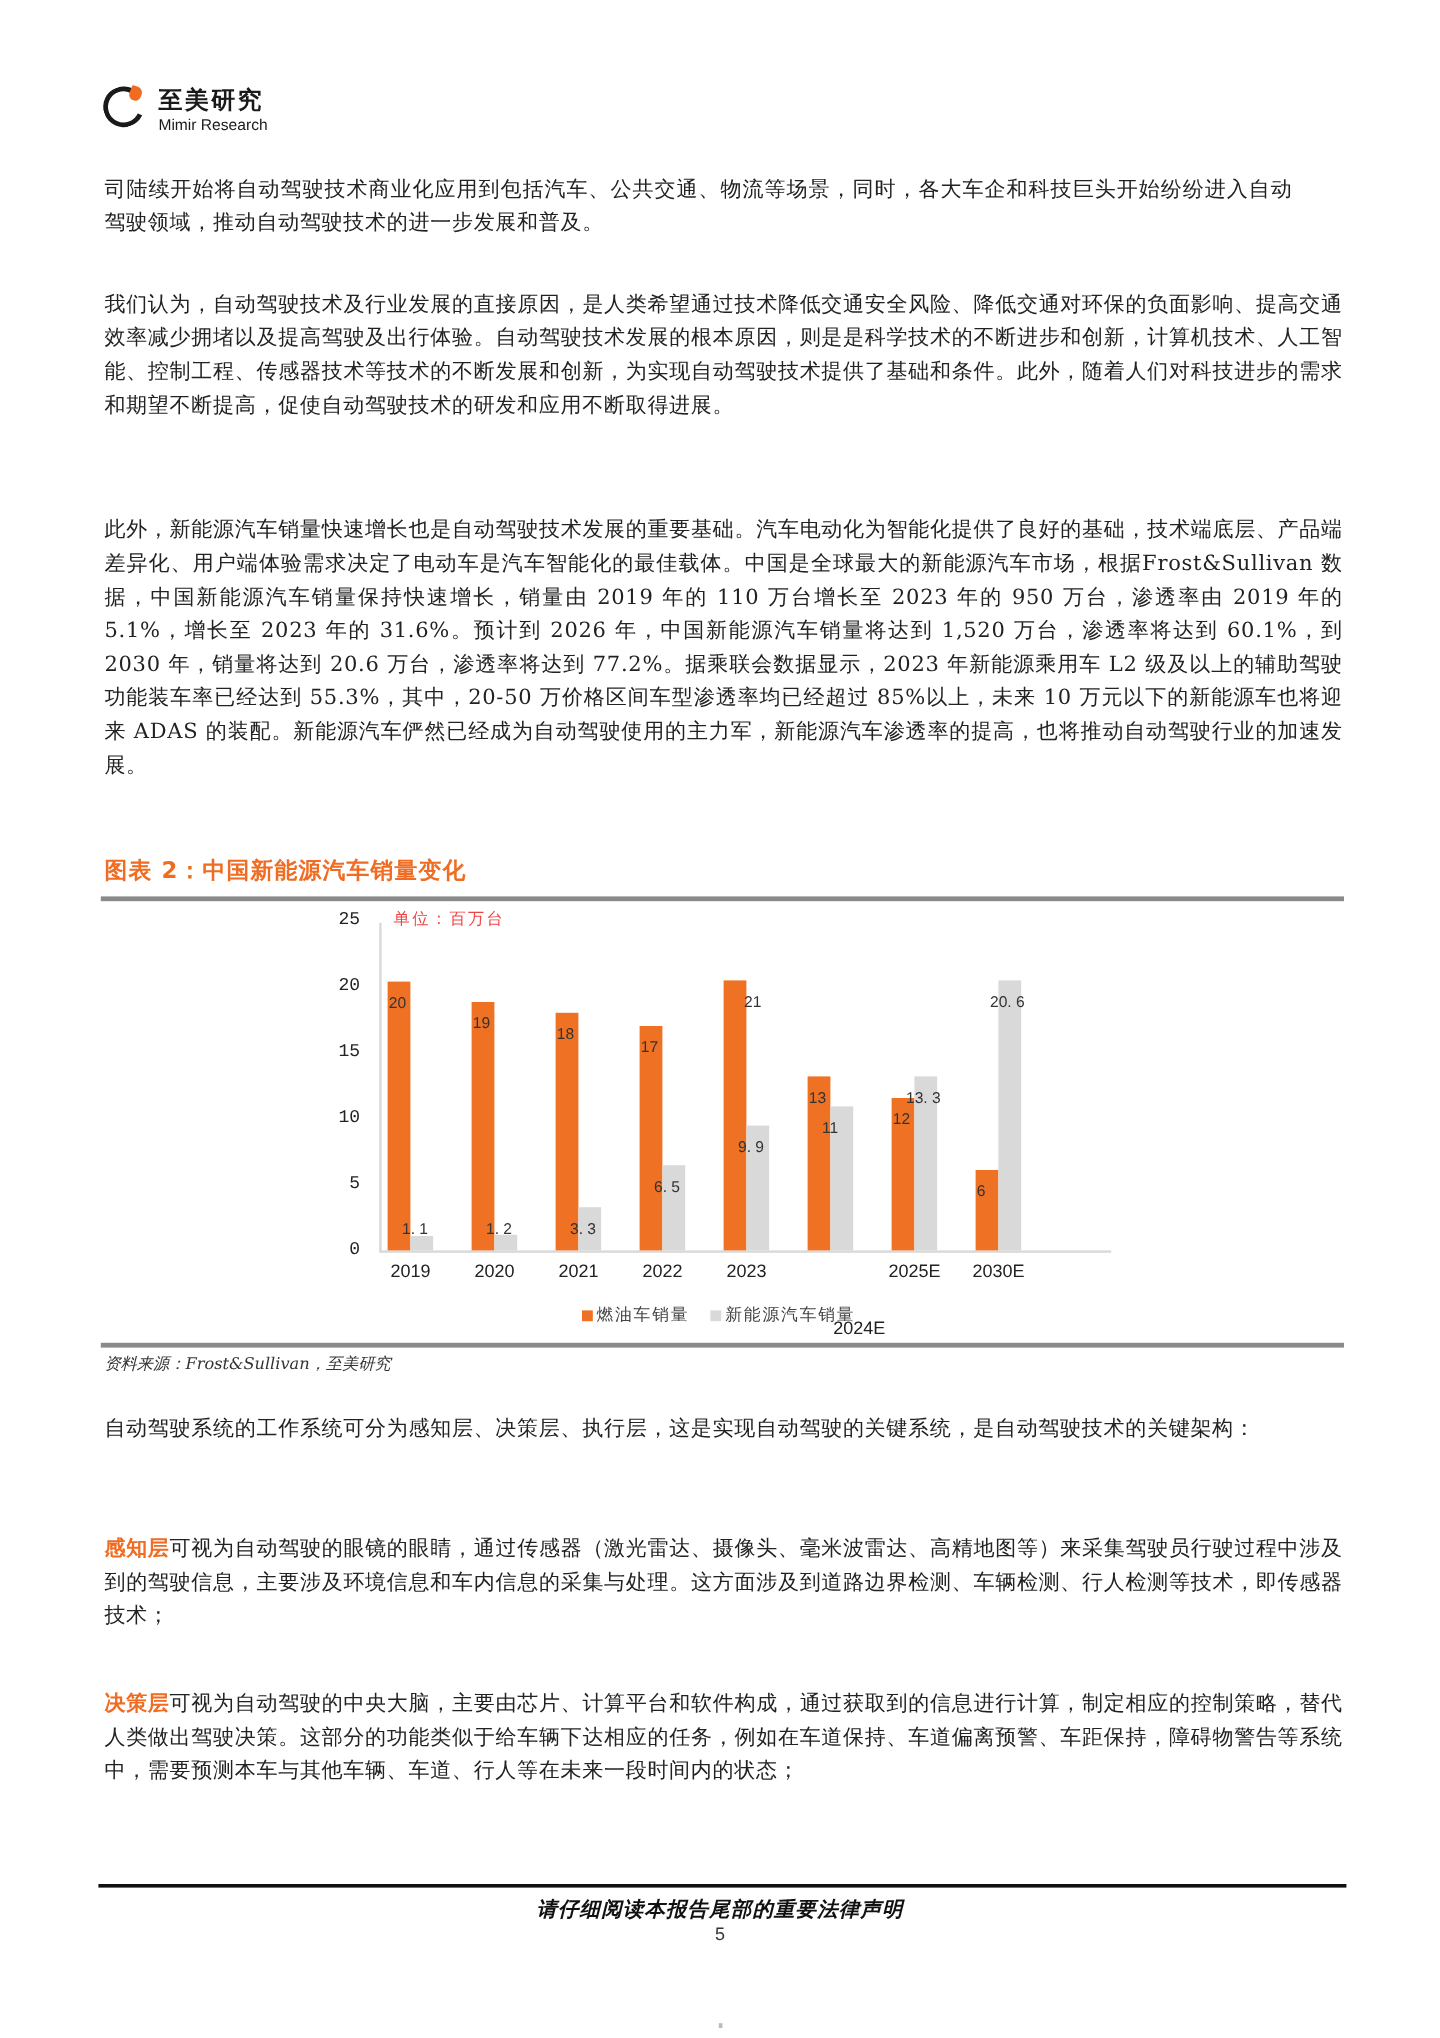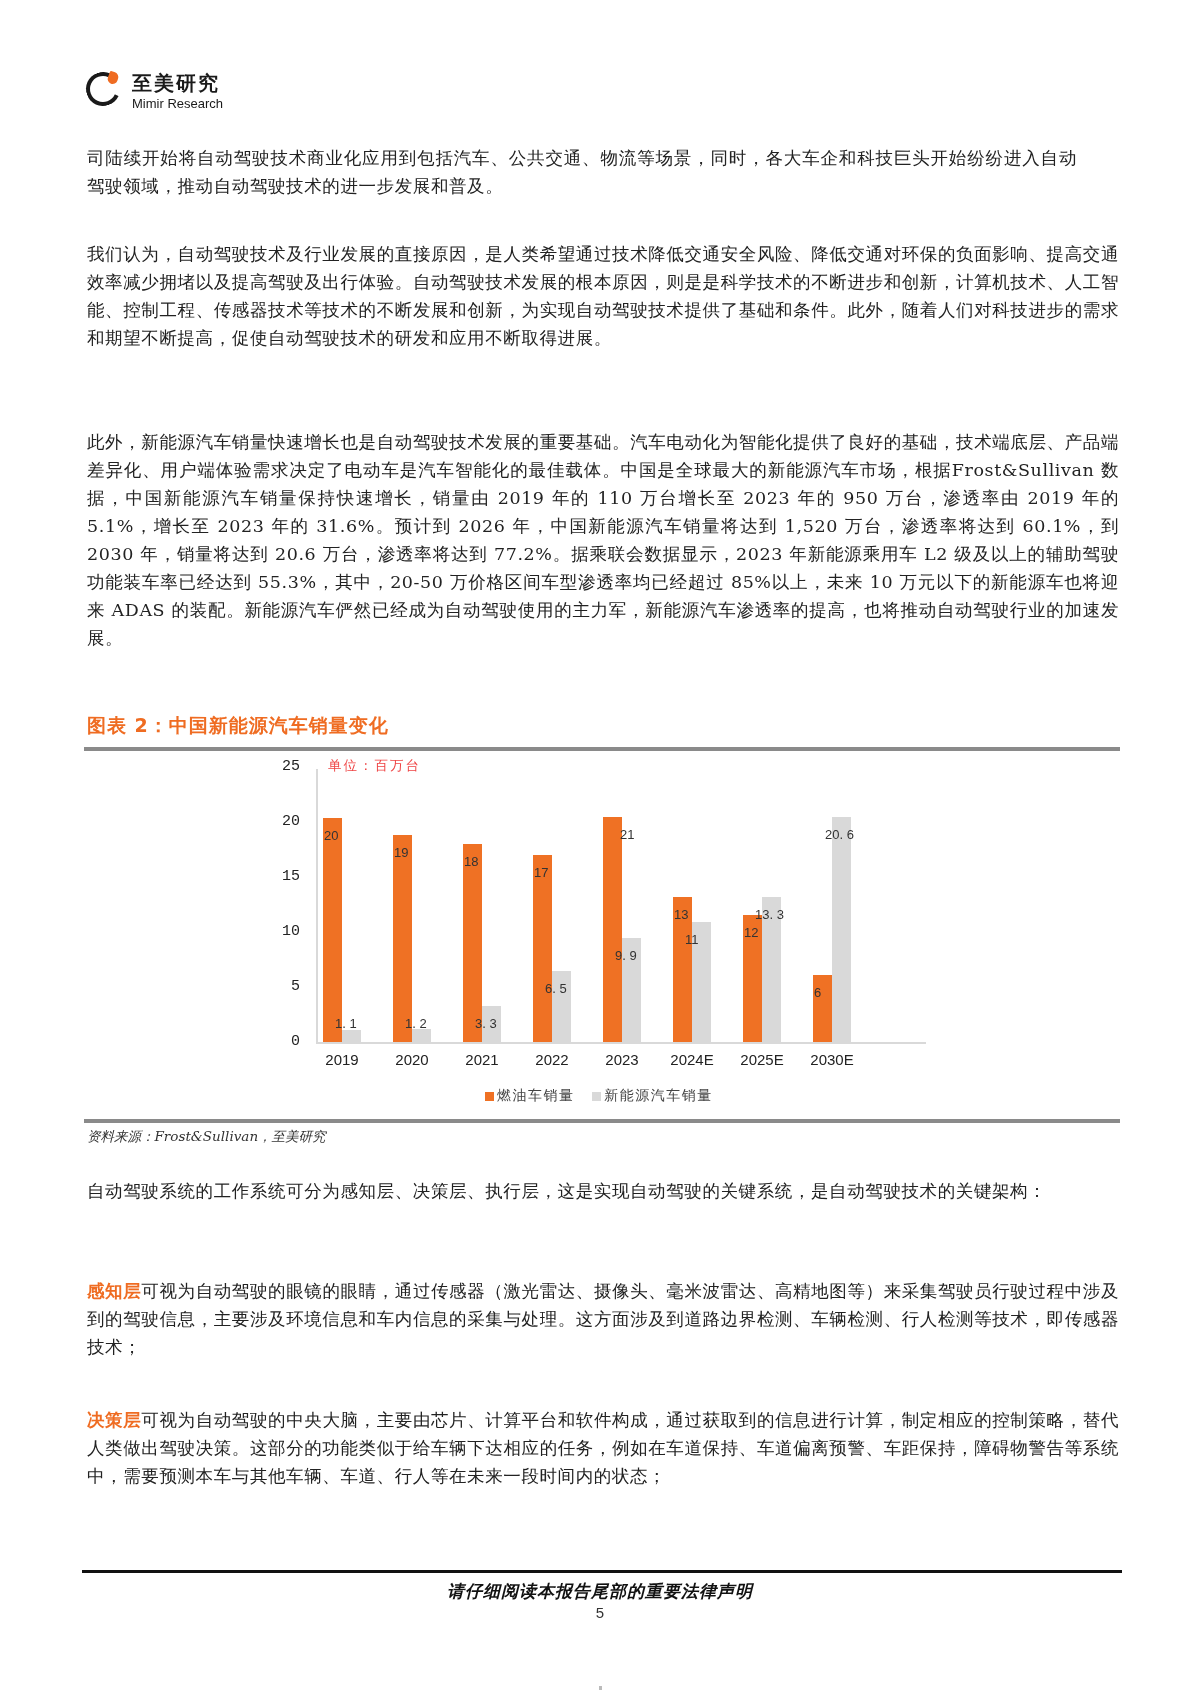--- a/index.html
+++ b/index.html
@@ -98,21 +98,21 @@
     <div class="x-label" style="left: 257px;">2022</div>
     <div class="bar ice" style="left: 343px; height: 224.952px;"></div>
     <div class="bar nev" style="left: 362px; height: 103.74px;"></div>
     <div class="bar-label" style="left: 360px; top: 72.048px;">21</div>
     <div class="bar-label" style="left: 355px; top: 193.26px;">9. 9</div>
     <div class="x-label" style="left: 327px;">2023</div>
     <div class="bar ice" style="left: 413px; height: 145.236px;"></div>
     <div class="bar nev" style="left: 432px; height: 120.12px;"></div>
     <div class="bar-label" style="left: 414px; top: 151.764px;">13</div>
     <div class="bar-label" style="left: 425px; top: 176.88px;">11</div>
-    <div class="x-label" style="left: 397px;">2024E</div>
+    <div class="x-label" style="left: 421px; margin-top: 48px;">2024E</div>
     <div class="bar ice" style="left: 483px; height: 126.672px;"></div>
     <div class="bar nev" style="left: 502px; height: 145.236px;"></div>
     <div class="bar-label" style="left: 484px; top: 170.328px;">12</div>
     <div class="bar-label" style="left: 495px; top: 151.764px;">13. 3</div>
     <div class="x-label" style="left: 467px;">2025E</div>
     <div class="bar ice" style="left: 553px; height: 66.612px;"></div>
     <div class="bar nev" style="left: 572px; height: 224.952px;"></div>
     <div class="bar-label" style="left: 554px; top: 230.388px;">6</div>
     <div class="bar-label" style="left: 565px; top: 72.048px;">20. 6</div>
     <div class="x-label" style="left: 537px;">2030E</div>

